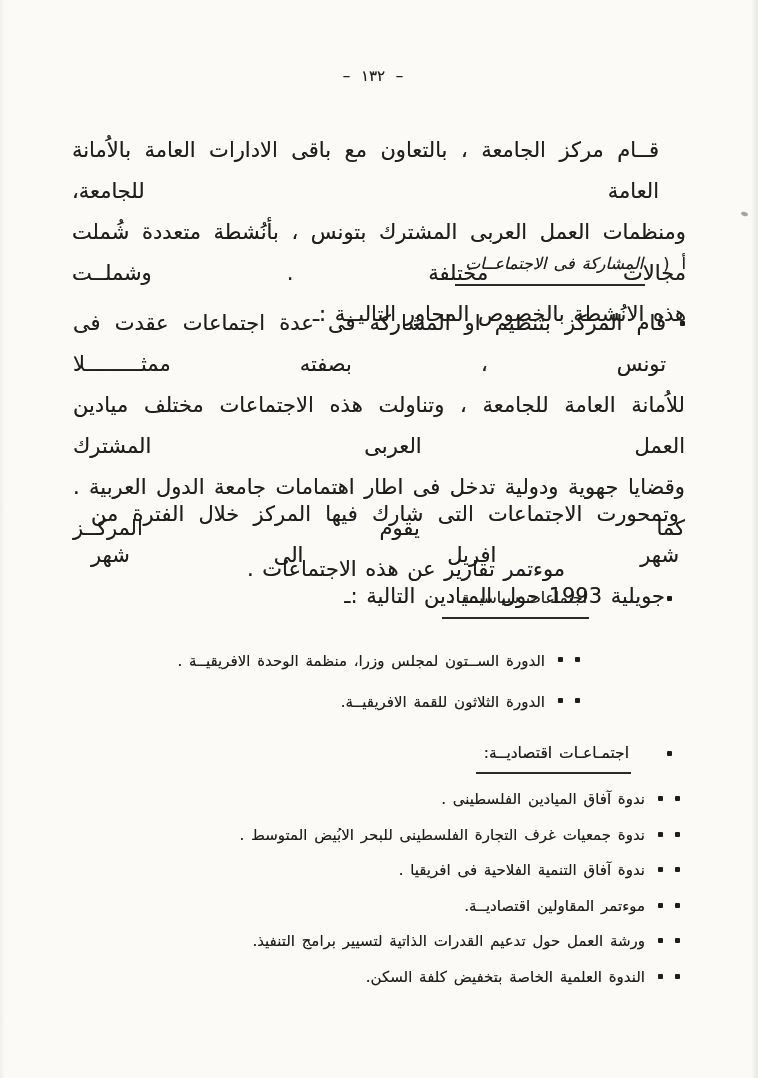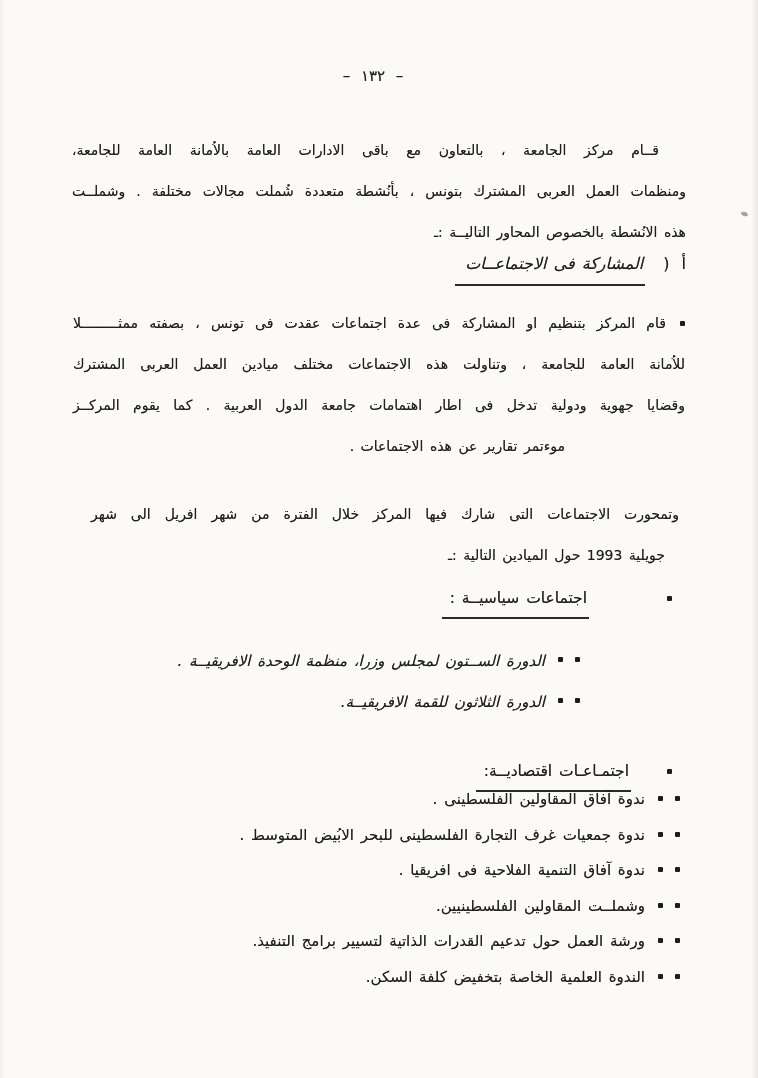--- a/index.html
+++ b/index.html
@@ -12,21 +12,21 @@
     background:
       linear-gradient(to left, #e9e7e2 0px, rgba(251,250,247,0) 7px),
       linear-gradient(to right, #f1efeb 0px, rgba(251,250,247,0) 5px),
       #fbfaf7;
     font-family: "DejaVu Sans", sans-serif;
     color: #1e1e1e;
     direction: rtl;
   }
   .abs { position: absolute; }
   .line {
-    font-size: 14px;
+    font-size: 21px;
     line-height: 41px;
     word-spacing: 2px;
     text-shadow: 0 0 0.4px rgba(20,20,20,0.55);
   }
   .just {
     text-align: justify;
     text-align-last: justify;
   }
   .page-number {
     top: 56px; left: 0; right: 12px;
@@ -69,24 +69,24 @@
     text-shadow: 0 0 0.4px rgba(20,20,20,0.55);
   }
   .sect-head .title {
     margin-right: 36px;
     border-bottom: 2px solid #2a2a2a;
     padding: 0 2px 10px 8px;
   }
   .sect-head .sq { margin-top: 7px; }
 
   .politics-head { top: 589px; right: 86px; gap: 42px; }
-  .politics-items { top: 641px; right: 178px; left: 40px; font-style: italic; }
+  .politics-items { top: 641px; right: 178px; left: 40px; }
   .politics-items .item { line-height: 41px; }
 
-  .econ-head { top: 762px; right: 86px; }
+  .econ-head { top: 744px; right: 86px; }
   .econ-items { top: 782px; right: 78px; left: 40px; }
   .econ-items .item { line-height: 35.5px; }
 
   .item { display: flex; font-size: 15px; word-spacing: 2px;
           text-shadow: 0 0 0.4px rgba(20,20,20,0.55); }
   .item .txt { margin-right: 13px; }
   .item .sq + .sq { margin-right: 12px; }
 
   .sq {
     flex: none;
@@ -157,36 +157,36 @@
 </div>
 
 <div class="abs sect-head econ-head">
   <span class="sq"></span>
   <span class="title">اجتمـاعـات اقتصاديــة:</span>
 </div>
 <div class="abs econ-items">
   <div class="item">
     <span class="sq"></span>
     <span class="sq"></span>
-    <div class="txt">ندوة آفاق المقاولين الفلسطينى .</div>
+    <div class="txt">ندوة آفاق الميادين الفلسطينى .</div>
   </div>
   <div class="item">
     <span class="sq"></span>
     <span class="sq"></span>
     <div class="txt">ندوة جمعيات غرف التجارة الفلسطينى للبحر الابُيض المتوسط .</div>
   </div>
   <div class="item">
     <span class="sq"></span>
     <span class="sq"></span>
     <div class="txt">ندوة آفاق التنمية الفلاحية فى افريقيا .</div>
   </div>
   <div class="item">
     <span class="sq"></span>
     <span class="sq"></span>
-    <div class="txt">وشملــت المقاولين الفلسطينيين.</div>
+    <div class="txt">موءتمر المقاولين اقتصاديــة.</div>
   </div>
   <div class="item">
     <span class="sq"></span>
     <span class="sq"></span>
     <div class="txt">ورشة العمل حول تدعيم القدرات الذاتية لتسيير برامج التنفيذ.</div>
   </div>
   <div class="item">
     <span class="sq"></span>
     <span class="sq"></span>
     <div class="txt">الندوة العلمية الخاصة بتخفيض كلفة السكن.</div>

